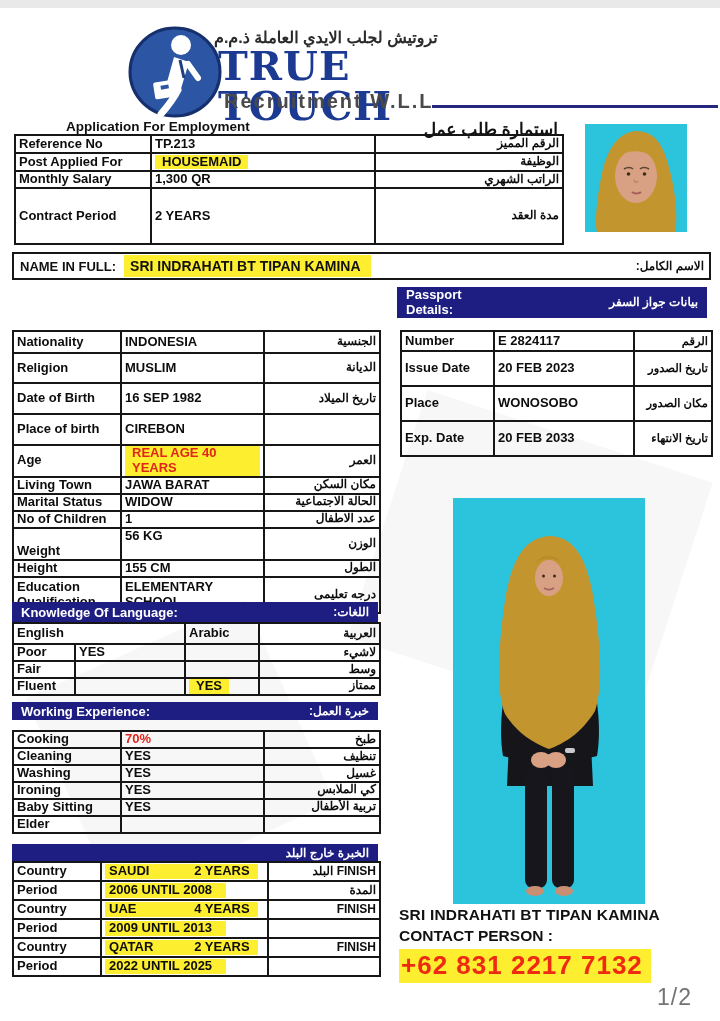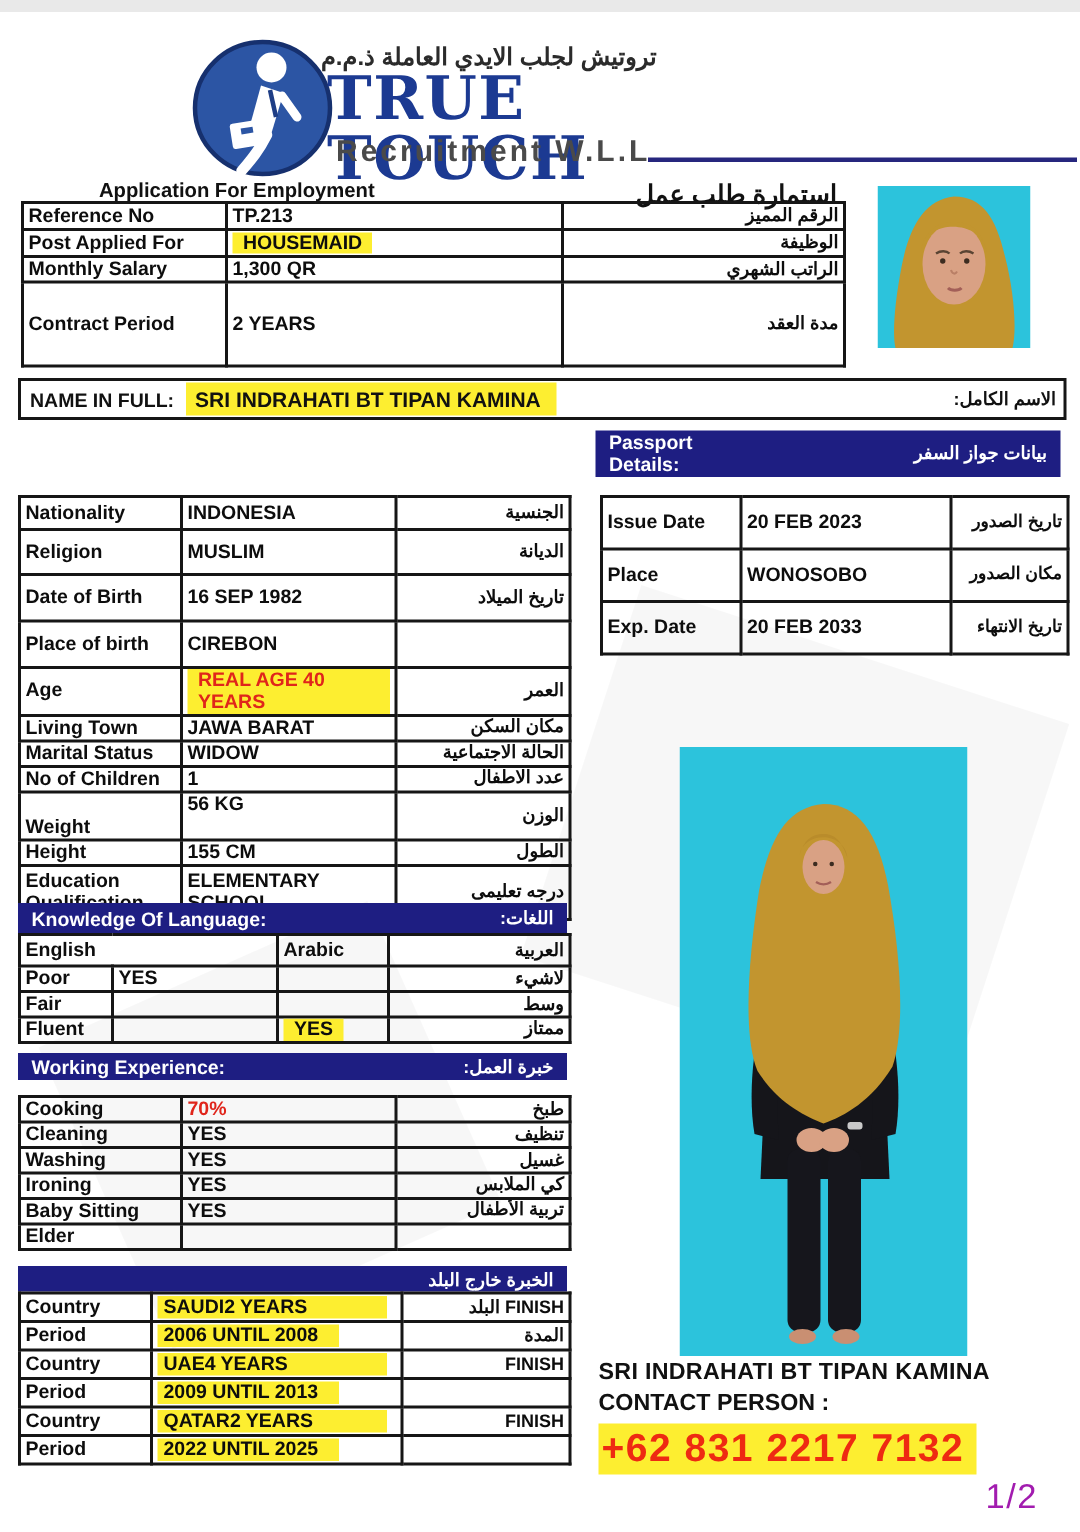--- a/index.html
+++ b/index.html
@@ -44,31 +44,31 @@
   
   .det-tbl{position:absolute;left:12px;top:330px;width:367px;}
   .pas-tbl{position:absolute;left:400px;top:330px;width:311px;}
   .pas-tbl td.arc{font-size:11.5px;line-height:1.1;}
   
   .lang-tbl{position:absolute;left:12px;top:622px;width:367px;}
   
   .work-tbl{position:absolute;left:12px;top:730px;width:367px;}
   
   .abr-tbl{position:absolute;left:12px;top:861px;width:367px;font-size:12.5px;}
-  .band{background:#fdee30;display:flex;width:96%;padding:0 8px 0 4px;box-sizing:border-box;}
+  .band{background:#fdee30;display:flex;justify-content:space-between;width:96%;padding:0 8px 0 4px;box-sizing:border-box;}
   .bandp{background:#fdee30;display:inline-block;padding:0 14px 0 4px;}
   .fin{font-size:12px;}
   
   .photo-lg{position:absolute;left:453px;top:498px;width:192px;height:406px;}
   
   .contact{position:absolute;left:399px;top:906px;width:310px;font-weight:bold;}
   .contact .cname{font-size:15.5px;letter-spacing:0.2px;}
   .contact .clabel{font-size:15.5px;margin-top:3px;}
   .contact .cphone{display:inline-block;margin-top:4px;background:#fdee30;color:#ee2a12;font-size:26px;letter-spacing:1px;padding:1px 8px 2px 2px;}
-  .pagenum{position:absolute;right:28px;top:984px;font-size:23px;color:#a21caf;letter-spacing:1px;margin-left:15px;}
+  .pagenum{position:absolute;right:28px;top:984px;font-size:23px;color:#737373;letter-spacing:1px;margin-left:15px;}
 </style>
 </head>
 <body>
 
 <div class="page">
   <div class="topstrip"></div>
   <div class="wm" style="left:380px;top:430px;width:300px;height:260px;transform:rotate(18deg);"></div>
   <div class="wm" style="left:60px;top:640px;width:240px;height:220px;transform:rotate(-24deg);"></div>
 
   <svg class="logo" viewBox="0 0 94 92">
@@ -209,20 +209,25 @@
   </tbody>
     </table>
 
   <table class="tbl pas-tbl">
     <colgroup>
         <col style="width:93px">
         <col style="width:140px">
         <col style="width:78px">
       </colgroup>
     <tbody>
+        <tr style="height:20px">
+      <td class="lbl">Number</td>
+      <td class="val">E 2824117</td>
+      <td class="arc">الرقم</td>
+    </tr>
     <tr style="height:35px">
       <td class="lbl">Issue Date</td>
       <td class="val">20 FEB 2023</td>
       <td class="arc">تاريخ الصدور</td>
     </tr>
     <tr style="height:35px">
       <td class="lbl">Place</td>
       <td class="val">WONOSOBO</td>
       <td class="arc">مكان الصدور</td>
     </tr>

